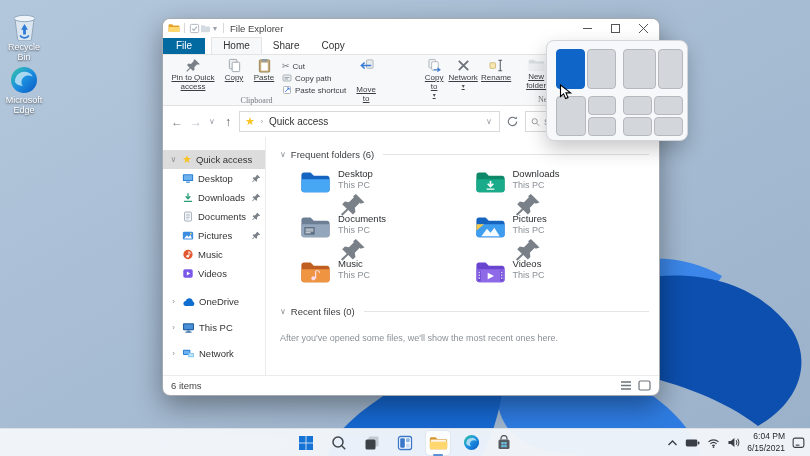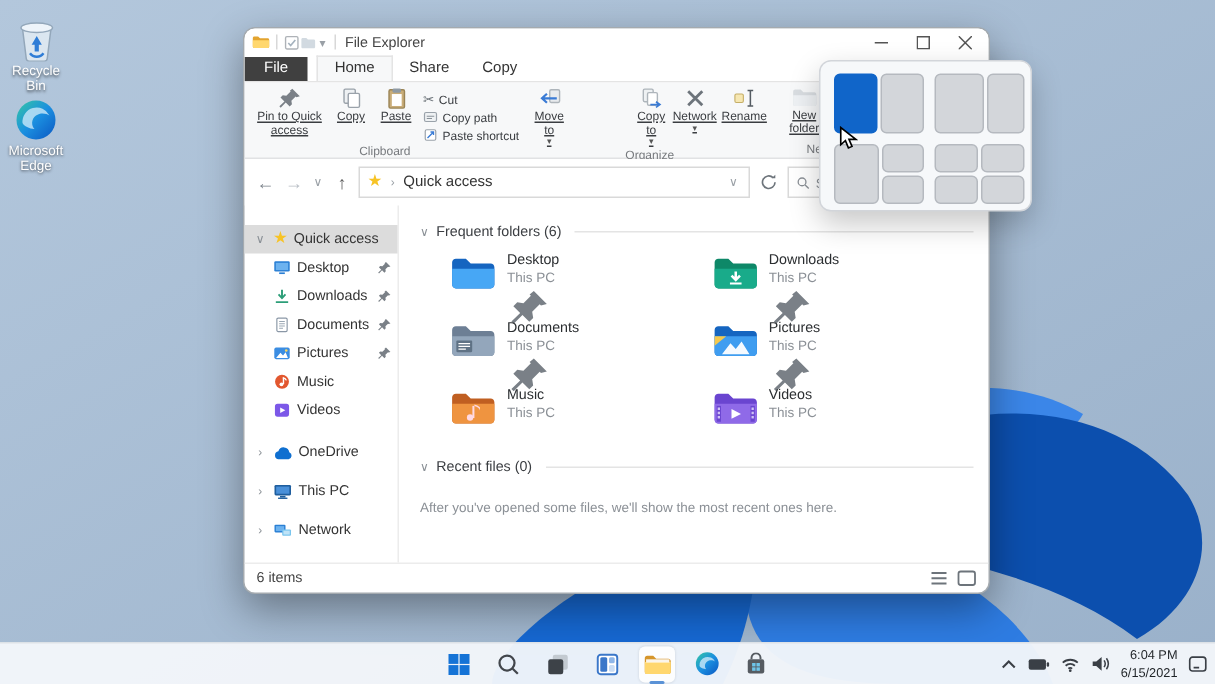--- a/index.html
+++ b/index.html
@@ -18,27 +18,27 @@
          box-shadow:0 10px 28px rgba(0,0,0,.38); z-index:2; display:flex; flex-direction:column; }
   .titlebar { height:18px; display:flex; align-items:center; padding:0 2px 0 5px; background:#fff; flex:0 0 auto; }
   .qat-sep { width:1px; height:10px; background:#d8d8d8; margin:0 4px; }
   .qat-ic { width:11px; height:11px; opacity:.8; }
   .title-txt { font-size:9.5px; color:#444; margin-left:2px; }
   .winctl { display:flex; margin-left:auto; }
   .winctl .cbtn { width:28px; height:17px; display:flex; align-items:center; justify-content:center; }
 
   .tabs { height:18px; display:flex; align-items:flex-end; background:#fff; border-bottom:1px solid #e4e4e4; flex:0 0 auto; }
   .tab { font-size:10px; color:#333; padding:2px 11px 3px; }
-  .tab-file { background:#404040; color:#fff; padding:2px 13px 3px; margin-right:6px; }
+  .tab-file { background:#0369a1; color:#fff; padding:2px 13px 3px; margin-right:6px; }
   .tab-home { background:#f7f8f9; border:1px solid #e4e4e4; border-bottom:none; }
 
   .ribbon { height:51px; background:#f7f8f9; border-bottom:1px solid #e1e2e4; display:flex; padding:2px 2px 0 4px; flex:0 0 auto; }
   .grp { display:flex; flex-direction:column; }
   .grp-body { display:flex; align-items:flex-start; flex:1; }
-  .grp-label { font-size:8px; color:#76797d; text-align:center; padding-bottom:1px; }
+  .grp-label { font-size:8px; color:#76797d; text-align:center; padding-bottom:1px;font-family:Liberation Serif, serif; }
   .gsep { width:1px; background:#e2e3e5; margin:2px 3px; }
   .rbig { display:flex; flex-direction:column; align-items:center; font-size:8px; color:#3a3d41;
           line-height:1.1; text-align:center; padding:1px 2px;text-decoration:underline; }
   .rbig svg { margin-bottom:1px; }
   .rsm-col { display:flex; flex-direction:column; justify-content:flex-start; margin-left:3px; }
   .rsm { display:flex; align-items:center; gap:3px; font-size:8px; color:#3a3d41; height:12px; white-space:nowrap; }
   .crt { font-size:6px; color:#555; line-height:1; }
 
   .addr { height:31px; display:flex; align-items:center; padding:0 6px; gap:3px; background:#fff; flex:0 0 auto; }
   .nav-g { font-size:12px; color:#7b828a; width:16px; text-align:center; }
@@ -240,21 +240,21 @@
               <span>Paste shortcut</span>
             </div>
           </div>
         </div>
         <div class="grp-label">Clipboard</div>
       </div>
       <div class="gsep"></div>
 
       <div class="grp">
         <div class="grp-body">
-          <div class="rbig" style="width:28px;">
+          <div class="rbig" style="width:28px;gap:12px;">
             <svg width="15" height="15" viewBox="0 0 16 16">
                 <rect x="8" y="2" width="7" height="9" rx="1" fill="#e8ebee" stroke="#aeb5bb"></rect>
                 <path d="M13 8H3M6 4.8 2.5 8 6 11.2" stroke="#3a7bd5" stroke-width="1.6" fill="none"></path>
               </svg>
             <span>Move to</span>
               <span class="crt">▾</span>
           </div>
           <div class="rbig" style="width:28px;margin-left:40px;">
             <svg width="15" height="15" viewBox="0 0 16 16">
                 <rect x="2" y="1.5" width="7" height="9" rx="1" fill="#eef1f3" stroke="#aeb5bb"></rect>

